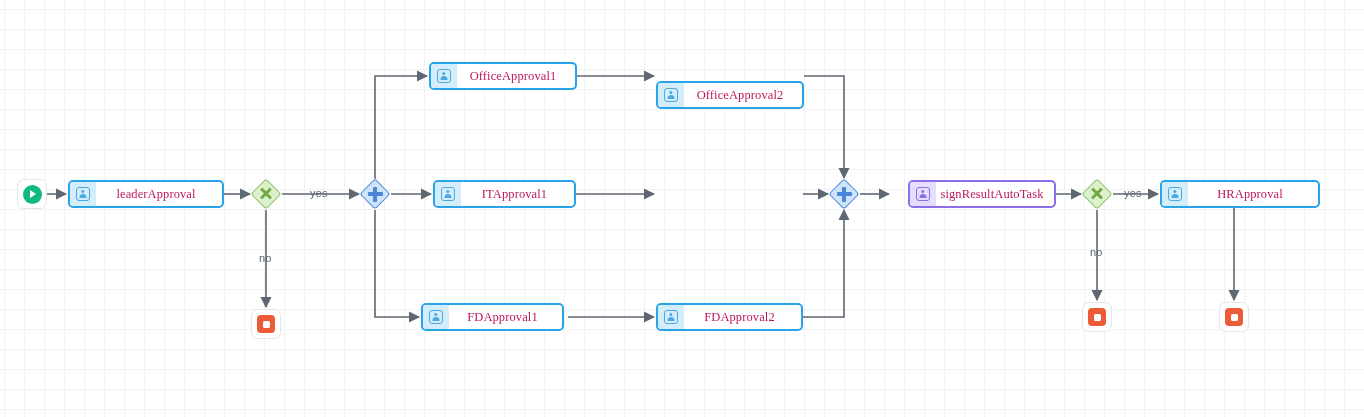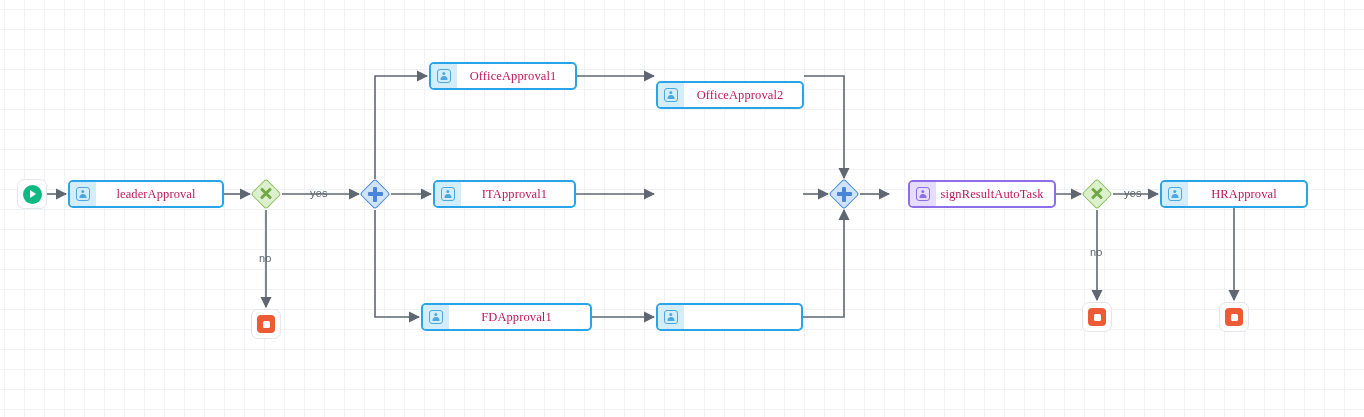--- a/index.html
+++ b/index.html
@@ -333,31 +333,32 @@
   </div>
 
   <div class="task" style="left:433px; top:180px; width:143px;">
     <div class="icon-band">
       <i class="user-glyph"></i>
     </div>
     <div class="task-label">ITApproval1</div>
   </div>
 
 
-  <div class="task" style="left:421px; top:303px; width:171px;">
+  <div class="task" style="left:421px; top:303px; width:143px;">
     <div class="icon-band">
       <i class="user-glyph"></i>
     </div>
     <div class="task-label">FDApproval1</div>
   </div>
 
   <div class="task" style="left:656px; top:303px; width:147px;">
     <div class="icon-band">
       <i class="user-glyph"></i>
     </div>
+    <div class="task-label">FDApproval2</div>
   </div>
 
   <div class="gateway parallel" style="left:828px; top:178px;">
     <div class="diamond"></div>
     <div class="mark">
       <span class="a"></span>
         <span class="b"></span>
     </div>
   </div>
 
@@ -376,21 +377,21 @@
     </div>
   </div>
 
   <div class="edge-label" style="left:1124px; top:187px;">yes</div>
   <div class="edge-label" style="left:1090px; top:246px;">no</div>
 
   <div class="end-event" style="left:1082px; top:302px;">
     <div class="stop"></div>
   </div>
 
-  <div class="task" style="left:1160px; top:180px; width:148px;">
+  <div class="task" style="left:1160px; top:180px; width:160px;">
     <div class="icon-band">
       <i class="user-glyph"></i>
     </div>
     <div class="task-label">HRApproval</div>
   </div>
 
   <div class="end-event" style="left:1219px; top:302px;">
     <div class="stop"></div>
   </div>
 

